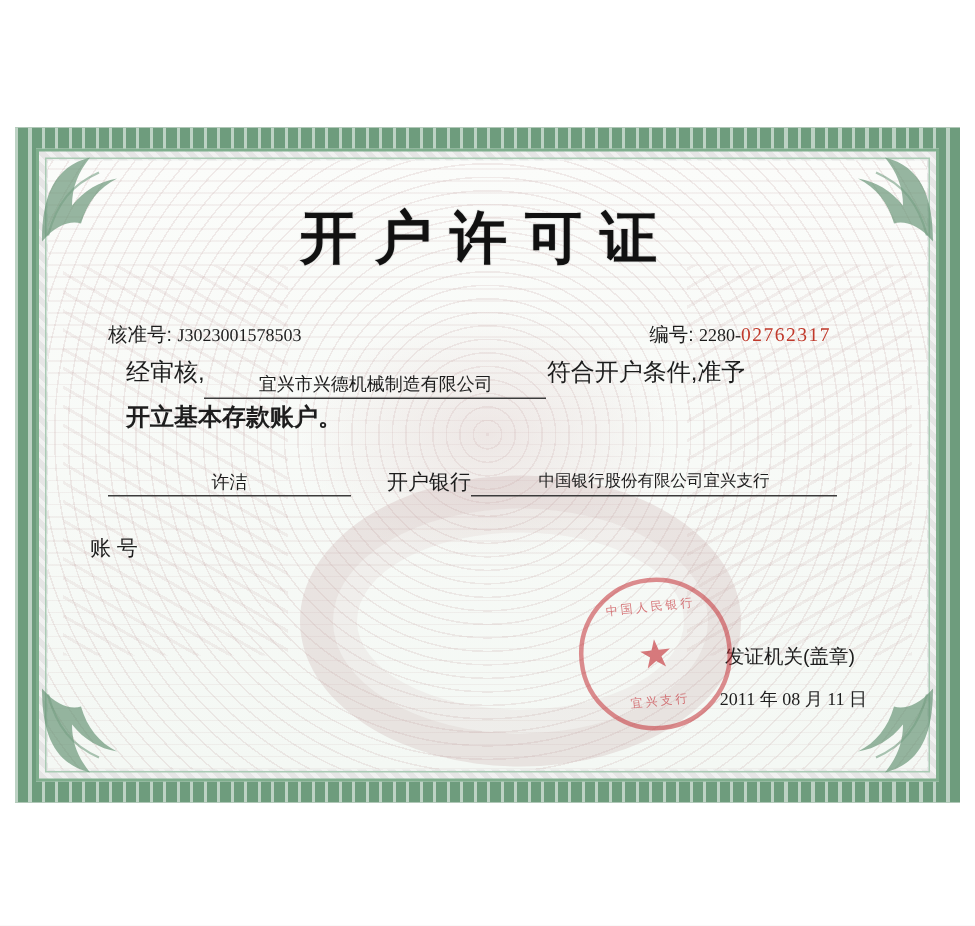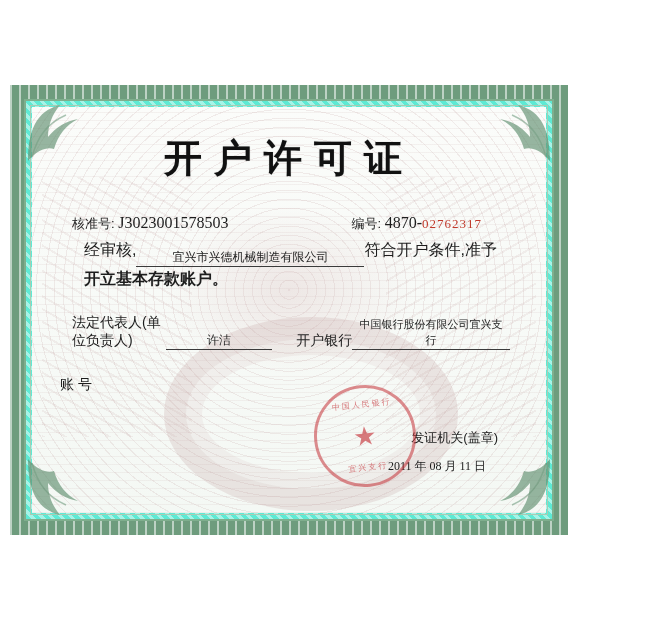--- a/index.html
+++ b/index.html
@@ -19,23 +19,23 @@
     width: 650px;
     height: 617px;
     background: #ffffff;
   }
 
   
   .certificate {
     position: absolute;
     left: 10px;
     top: 85px;
-    width: 558px;
+    width: 630px;
     height: 450px;
-    background: #5eead4;
+    background: #e5e5e5;
     box-sizing: border-box;
   }
 
   
   .border-band {
     position: absolute;
     inset: 0;
     box-sizing: border-box;
     border: 14px solid #6e9c7d;
     background:
@@ -162,21 +162,21 @@
     display: flex;
     align-items: baseline;
     font-size: 13px;
   }
   .approval-left {
     margin-left: 28px;
     white-space: nowrap;
   }
   .approval-no {
     font-family: "Liberation Serif", serif;
-    font-size: 16px;
+    font-size: 12px;
   }
   .approval-right {
     margin-left: auto;
     margin-right: 52px;
     white-space: nowrap;
   }
   .serial-red {
     color: #c0392b;
     font-family: "Liberation Serif", serif;
     letter-spacing: 1px;
@@ -231,21 +231,21 @@
 
   .issuer {
     position: absolute;
     right: 36px;
     bottom: 58px;
     text-align: center;
     font-size: 13px;
   }
   .issue-date {
     position: absolute;
-    right: 48px;
+    right: 28px;
     bottom: 30px;
     font-size: 12px;
     font-family: "Liberation Serif", serif;
   }
 
   
   .seal {
     position: absolute;
     right: 118px;
     bottom: 18px;
@@ -313,34 +313,33 @@
 
       <div class="doc-title">开户许可证</div>
 
       <div class="row-approval">
         <div class="approval-left">
           <span>核准号:</span>
           <span class="approval-no">J3023001578503</span>
         </div>
         <div class="approval-right">
           <span>编号:</span>
-          <span class="approval-no">4870-</span><span class="serial-red">02762317</span>
+          <span class="approval-no">2280-</span><span class="serial-red">02762317</span>
         </div>
       </div>
 
       <div class="para">
         <span>经审核,</span>
         <span class="fill fill-company">宜兴市兴德机械制造有限公司</span>
         <span>符合开户条件,准予</span>
       </div>
 
       <div class="para2">开立基本存款账户。</div>
 
       <div class="row-line">
-        <span>法定代表人(单位负责人)</span>
         <span class="fill fill-rep">许洁</span>
         <span class="lbl-bank">开户银行</span>
         <span class="fill fill-bank">中国银行股份有限公司宜兴支行</span>
       </div>
 
       <div class="row-account">
         <span>账 号</span>
       </div>
 
       <div class="issuer">发证机关(盖章)</div>

